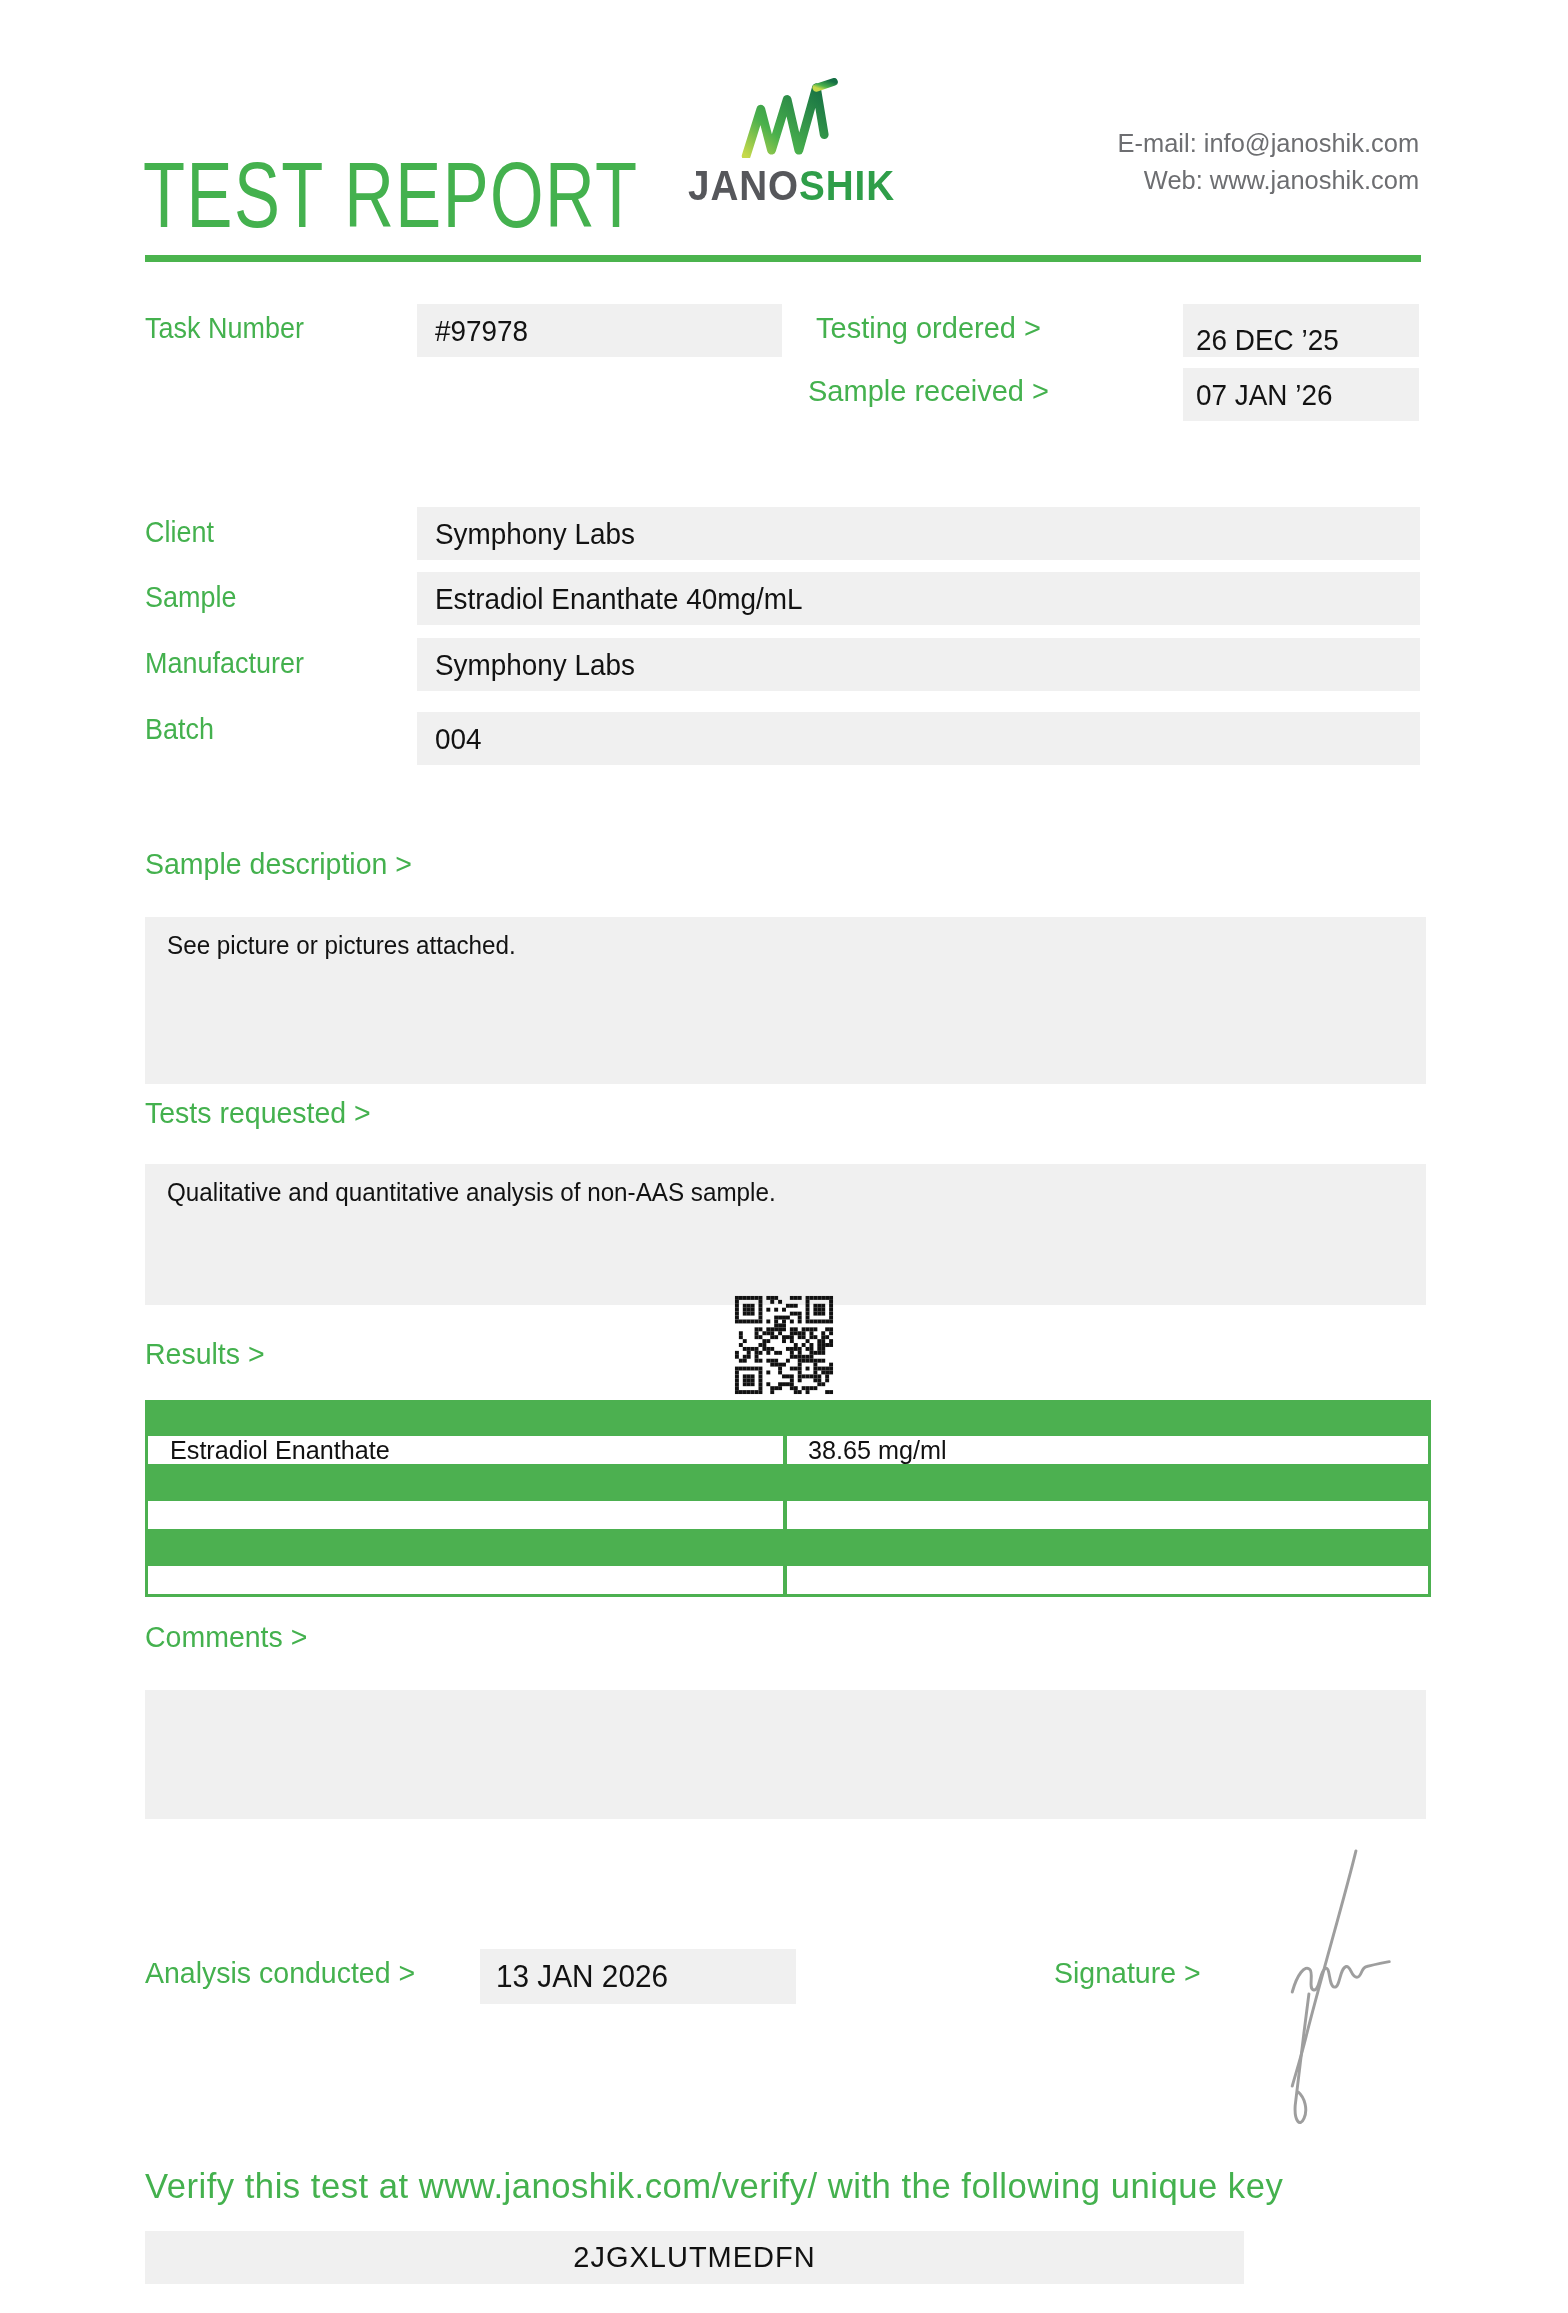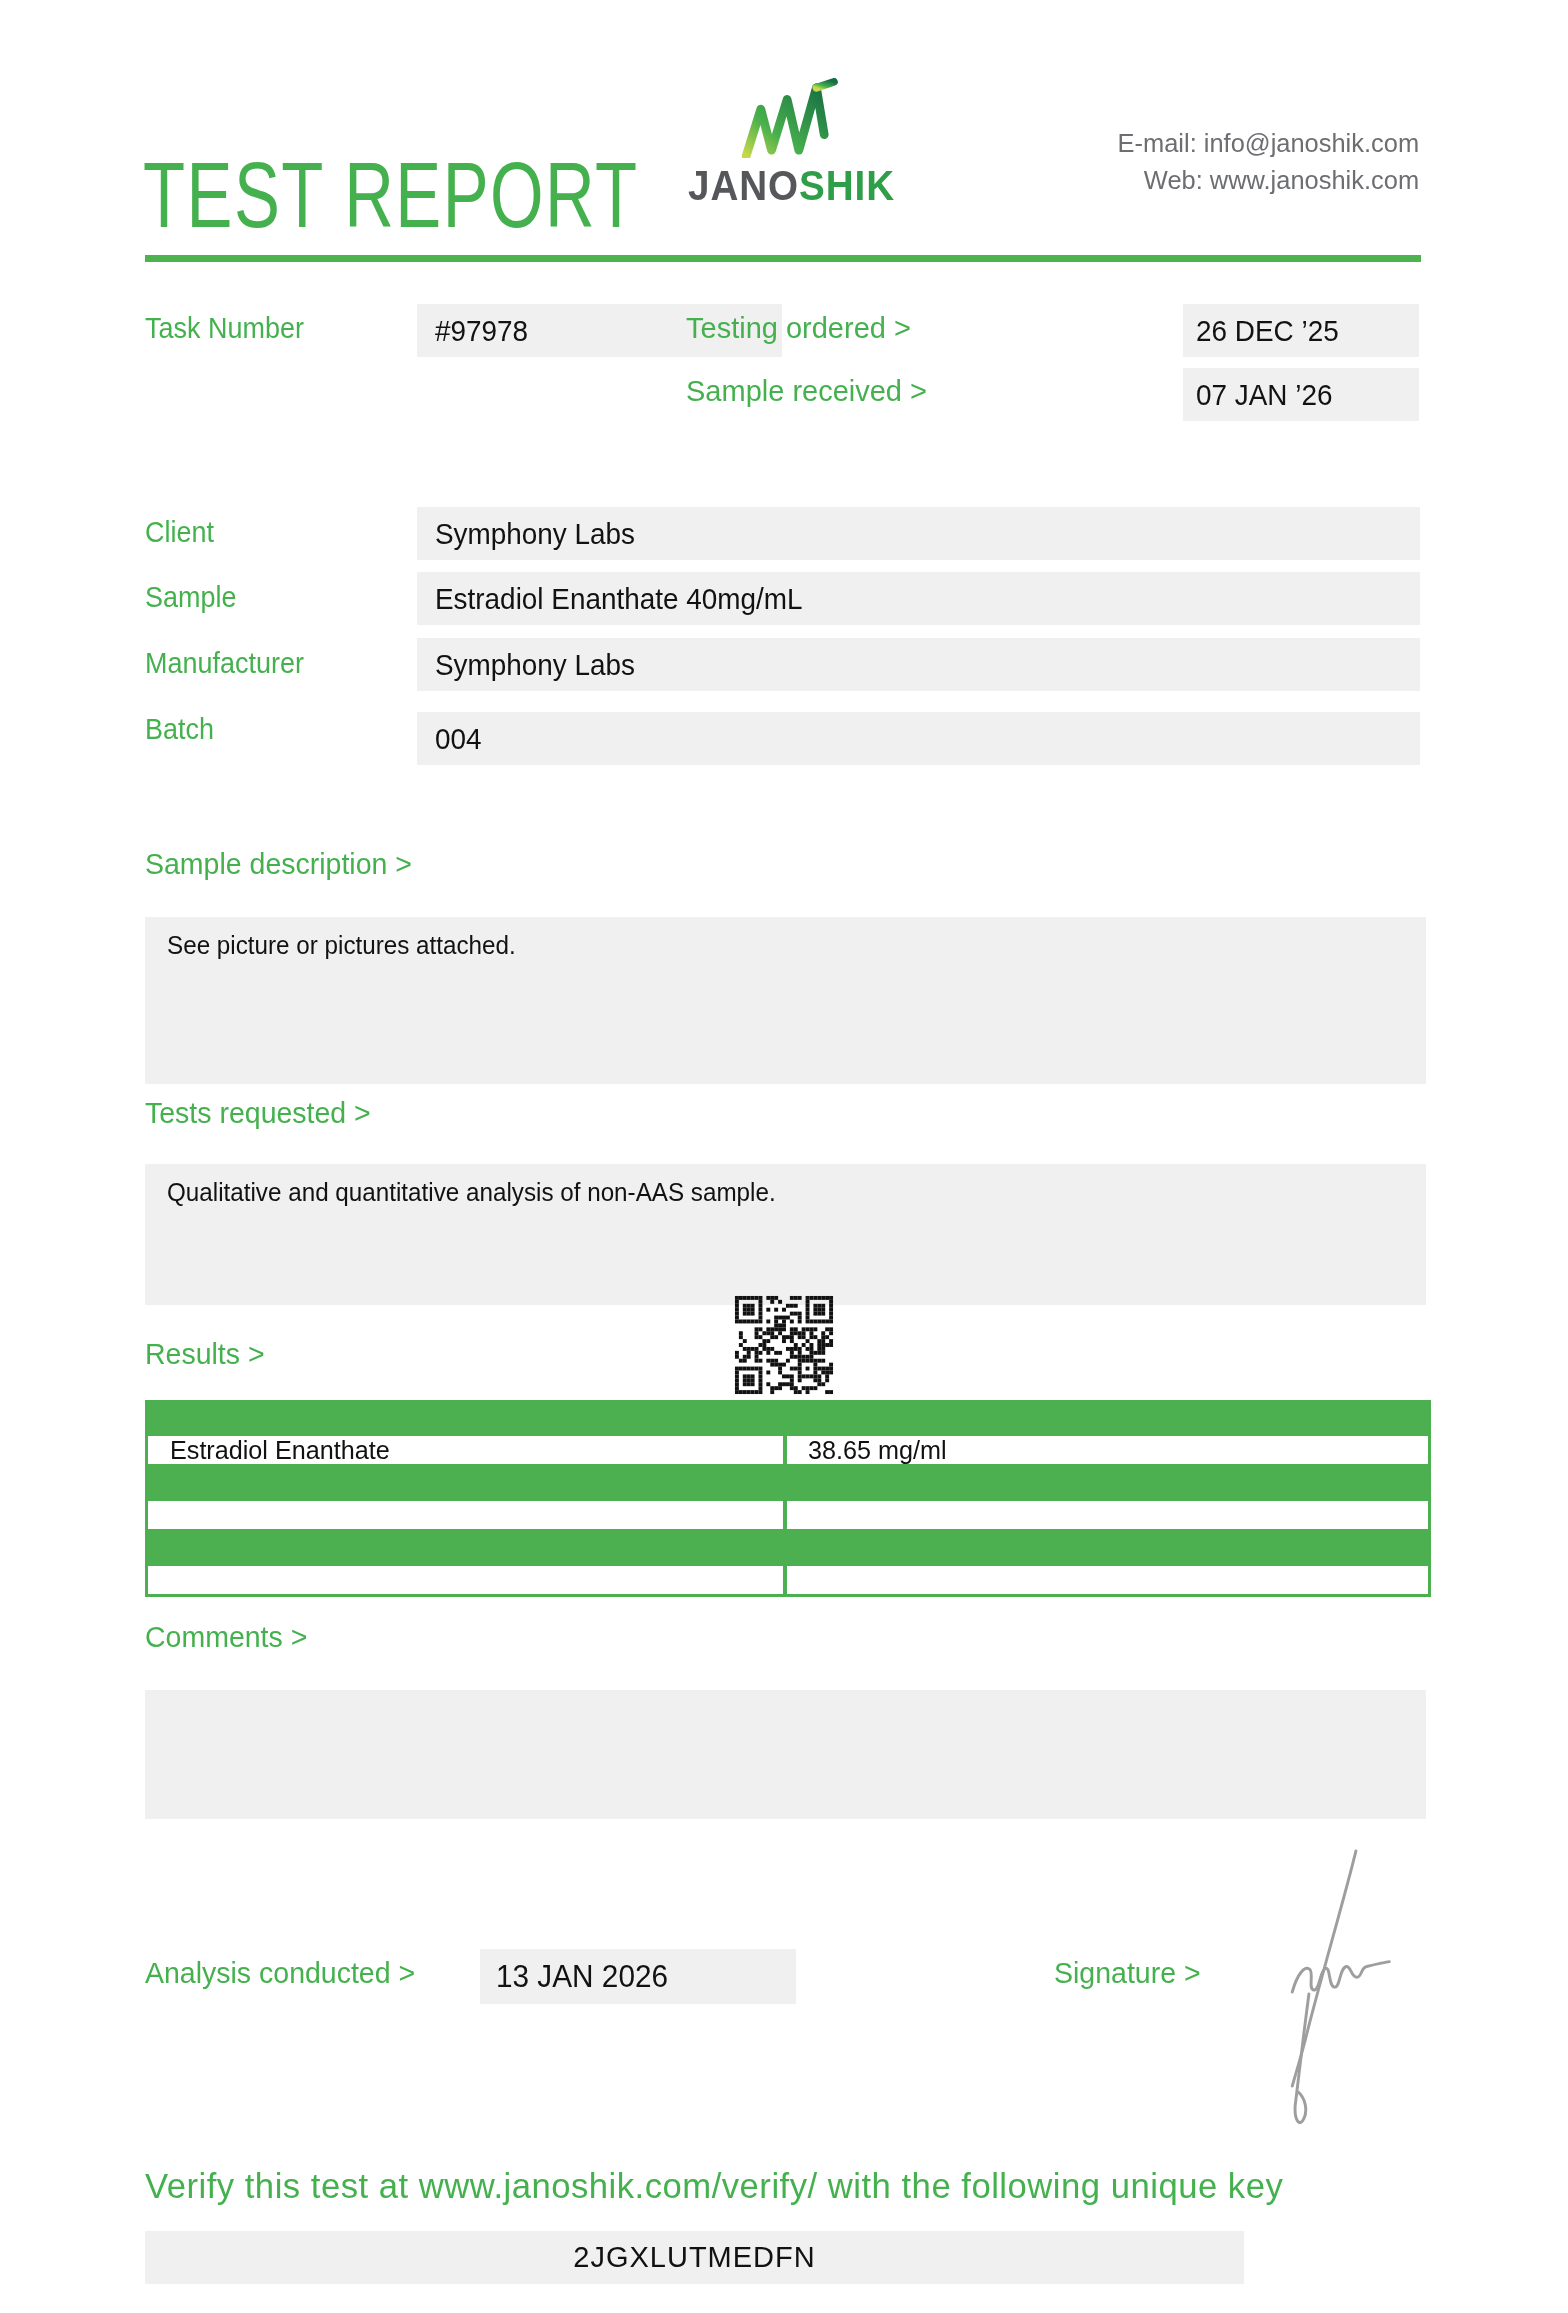--- a/index.html
+++ b/index.html
@@ -19,21 +19,21 @@
   .logo-text{
     margin-top:3.9px;font-size:42px;font-weight:700;letter-spacing:1px;white-space:nowrap;
     transform:scaleX(.92);transform-origin:center top;
   }
   .logo-text .lg-gray{color:var(--logo-gray);}
   .logo-text .lg-green{color:var(--green-dark);}
   .contact{right:149px;top:125px;text-align:right;color:var(--gray-text);
     font-size:26.5px;line-height:37px;transform:scaleX(.96);transform-origin:right top;}
   .hr{left:145px;top:255px;width:1276px;height:6.9px;background:var(--green-line);}
   .label{color:var(--green);font-size:29px;white-space:nowrap;transform:scaleX(.93);transform-origin:left top;}
-  .label-r{color:var(--green);font-size:29px;text-align:left;white-space:nowrap;}
+  .label-r{color:var(--green);font-size:29px;text-align:center;white-space:nowrap;}
   .vbox{background:var(--box-bg);}
   .vtext{font-size:30px;color:#121212;white-space:nowrap;transform:scaleX(.93);transform-origin:left center;}
   .sect{color:var(--green);font-size:30px;white-space:nowrap;transform:scaleX(.95);transform-origin:left top;}
   .bodytext{font-size:25.5px;color:#121212;transform:scaleX(.95);transform-origin:left top;}
   .rtable{
     left:145px;top:1400px;width:1286px;
     display:grid;grid-template-columns:635px 1fr;grid-auto-rows:61px;
     gap:3.9px;background:var(--table-border);border:3.9px solid var(--table-border);
     box-sizing:border-box;
   }
@@ -77,21 +77,21 @@
   </div>
 
   <div class="abs hr"></div>
 
   <div class="abs label" style="left:145px;top:312px;">Task Number</div>
   <div class="abs vbox" style="left:417px;top:304px;width:365px;height:53px;display:flex;align-items:center;padding-left:17.6px;box-sizing:border-box;">
     <span class="vtext">#97978</span>
   </div>
 
   <div class="abs label-r" style="left:686px;top:312px;width:485px;">Testing ordered  &gt;</div>
-  <div class="abs vbox" style="left:1183px;top:304px;width:236px;height:53px;display:flex;align-items:center;padding-left:12.7px;box-sizing:border-box;">
+  <div class="abs vbox" style="left:1183px;top:304px;width:236px;height:53px;display:flex;align-items:flex-end;padding-left:12.7px;box-sizing:border-box;">
     <span class="vtext">26 DEC ’25</span>
   </div>
 
   <div class="abs label-r" style="left:686px;top:375px;width:485px;">Sample received &gt;</div>
   <div class="abs vbox" style="left:1183px;top:368px;width:236px;height:53px;display:flex;align-items:center;padding-left:12.7px;box-sizing:border-box;">
     <span class="vtext">07 JAN ’26</span>
   </div>
 
   <div class="abs label" style="left:145px;top:516px;">Client</div>
   <div class="abs vbox" style="left:417px;top:507px;width:1003px;height:53px;display:flex;align-items:center;padding-left:17.6px;box-sizing:border-box;">

